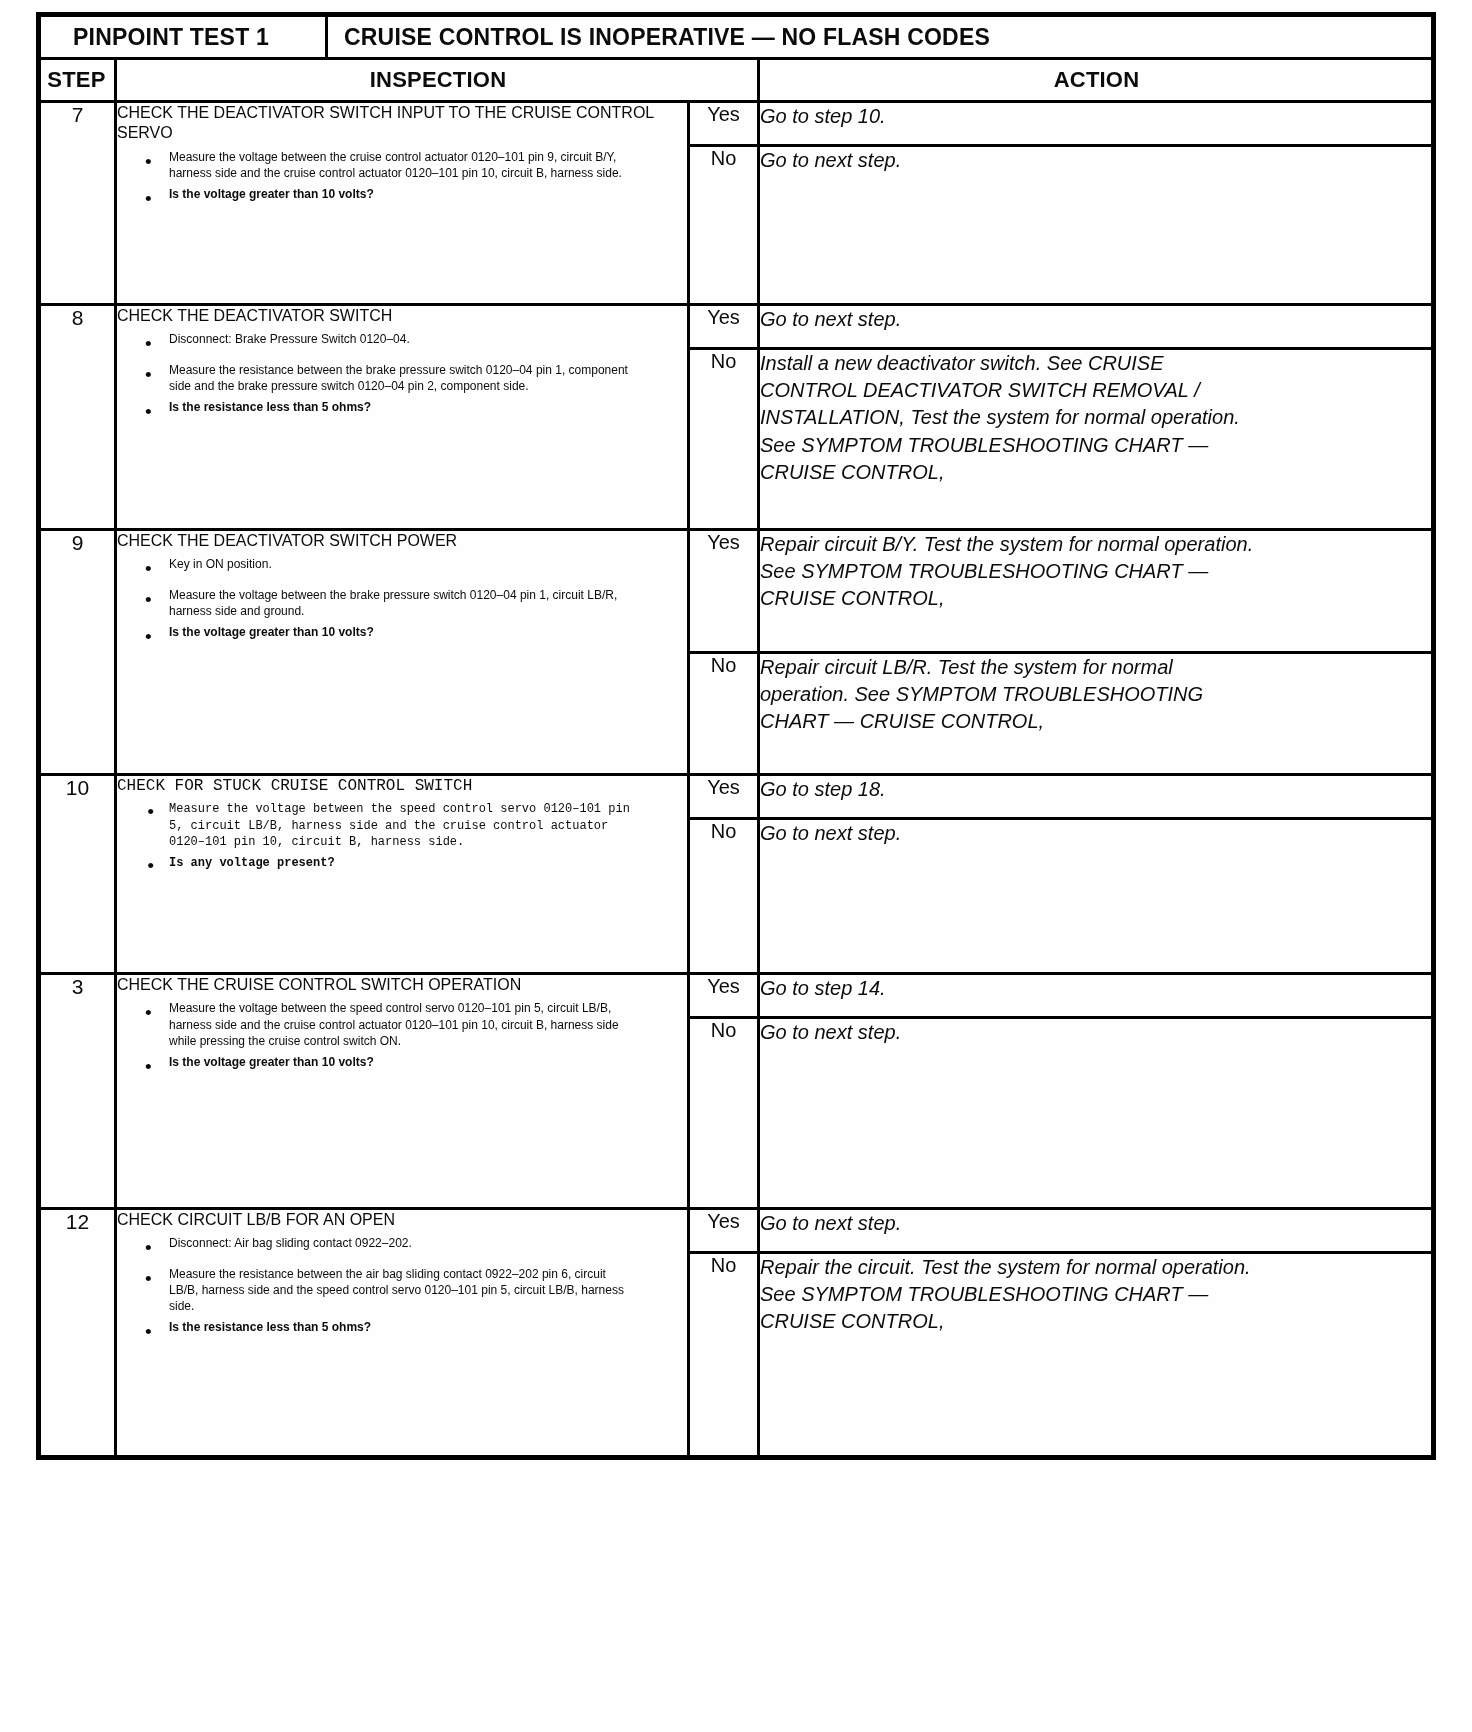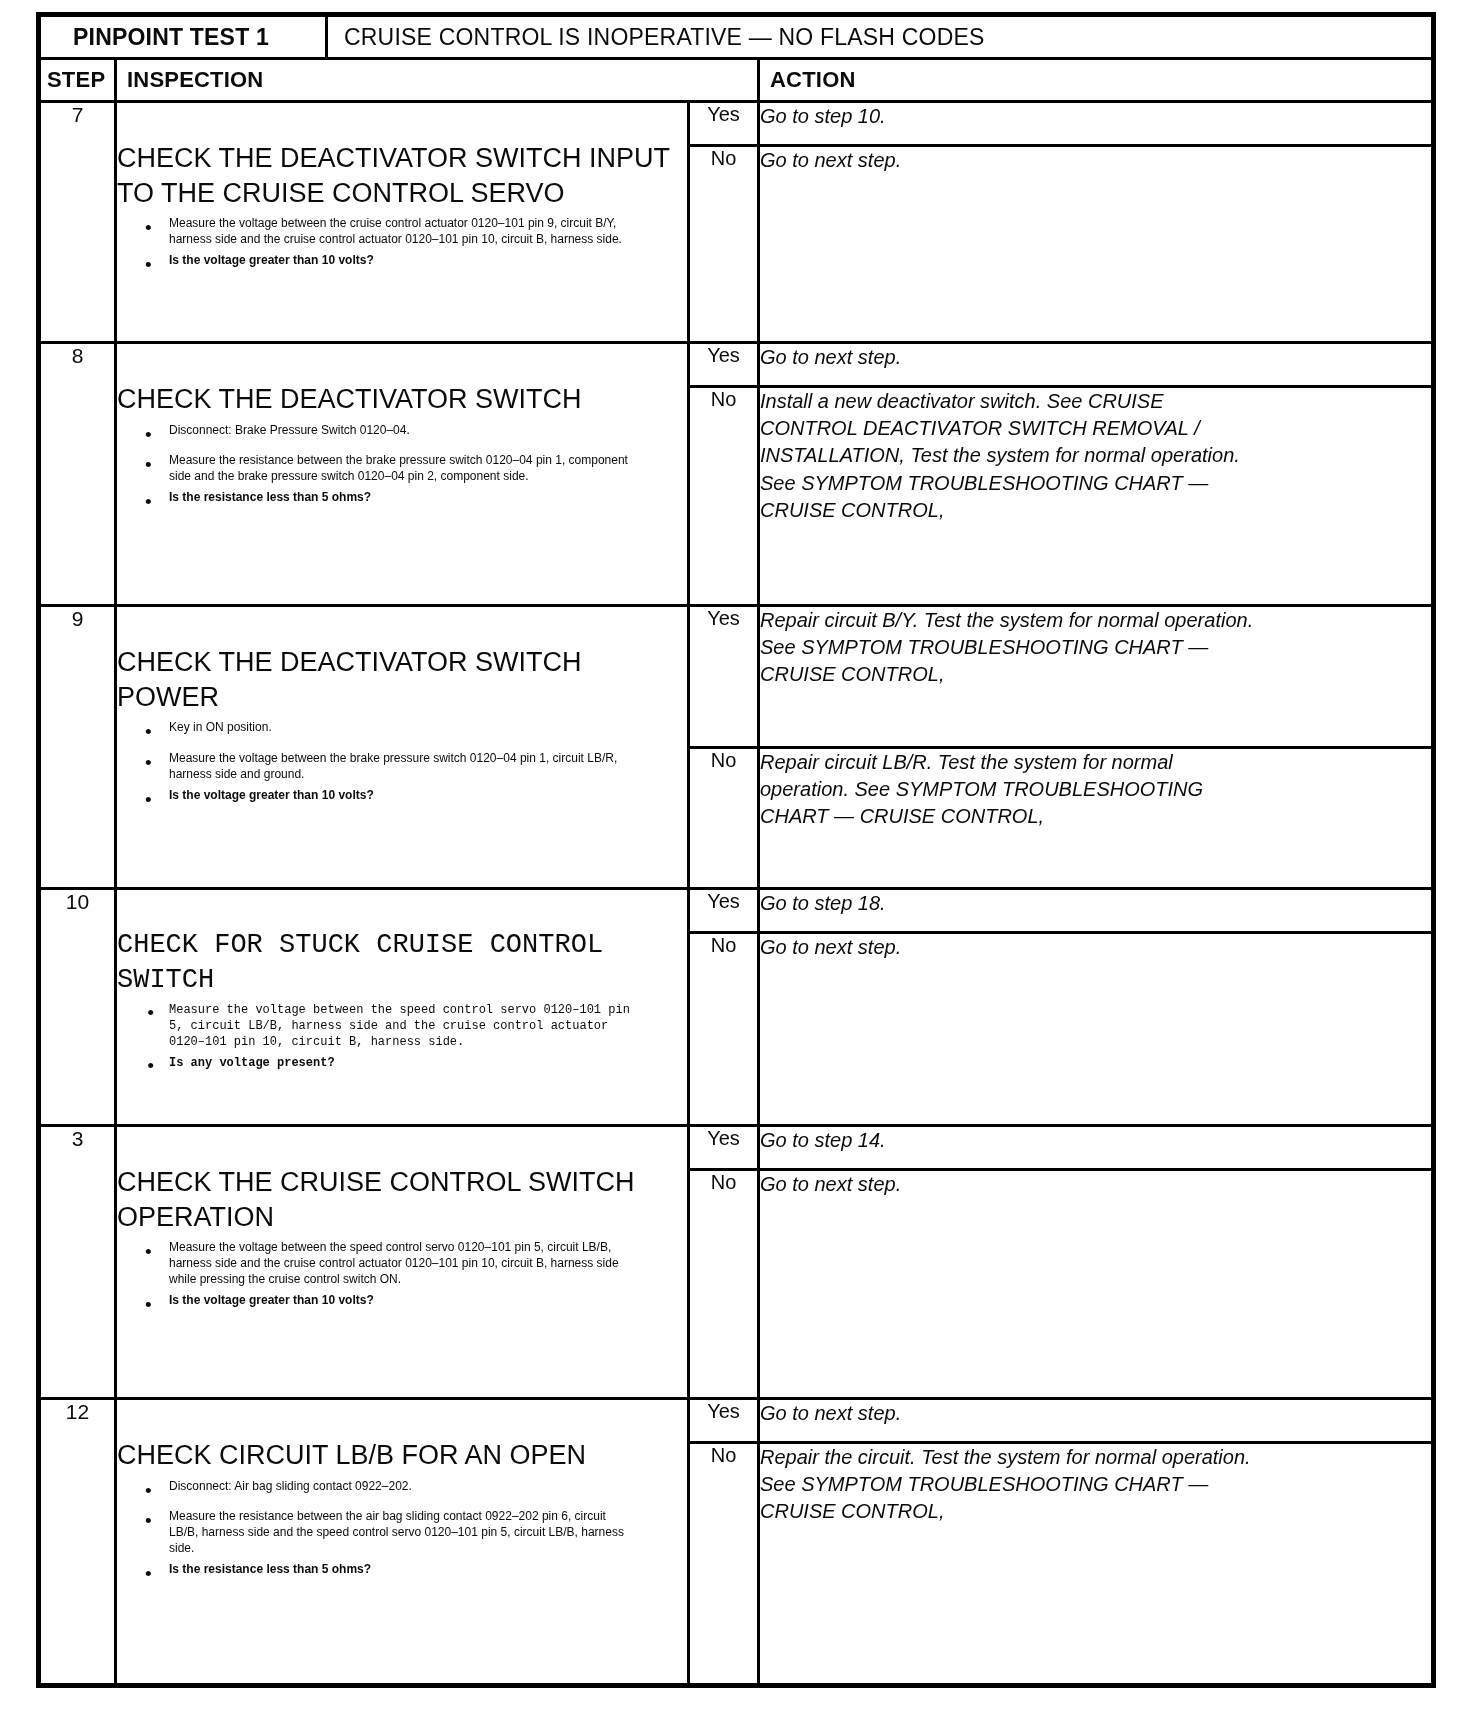--- a/index.html
+++ b/index.html
@@ -31,42 +31,42 @@
   .h1label {
     width:252px; flex:none;
     border-right:3px solid #000;
     display:flex; align-items:center;
     padding-left:32px;
     font-weight:700; font-size:23px; letter-spacing:0.2px;
   }
   .h1title {
     display:flex; align-items:center;
     padding-left:16px;
-    font-weight:400; font-size:23px; letter-spacing:0.2px;
+    font-weight:700; font-size:23px; letter-spacing:0.2px;
   }
   
   tr.h2 td {
     font-weight:700; font-size:22px;
     padding:7px 8px 7px 10px;
     letter-spacing:0.2px;
+    text-align:center;
   }
   tr.h2 td.h2step { padding-left:6px; }
   
   td.step {
     text-align:center;
     font-size:21px;
     padding-top:10px;
   }
   td.insp { padding:7px 10px 8px 12px; }
   .insp-inner { }
   .insp-title {
-    font-size:27px; line-height:1.28;
+    font-size:16px; line-height:1.28;
     max-width:560px;
     margin-bottom:2px;
-    margin-top:38px;
   }
   .bullet { display:flex; margin-top:5px; }
   .bullet .dot {
     flex:none; width:24px; margin-left:28px;
     font-size:19px; line-height:1.34;
   }
   .bullet .txt {
     font-size:12px; line-height:1.34;
     max-width:468px;
   }

